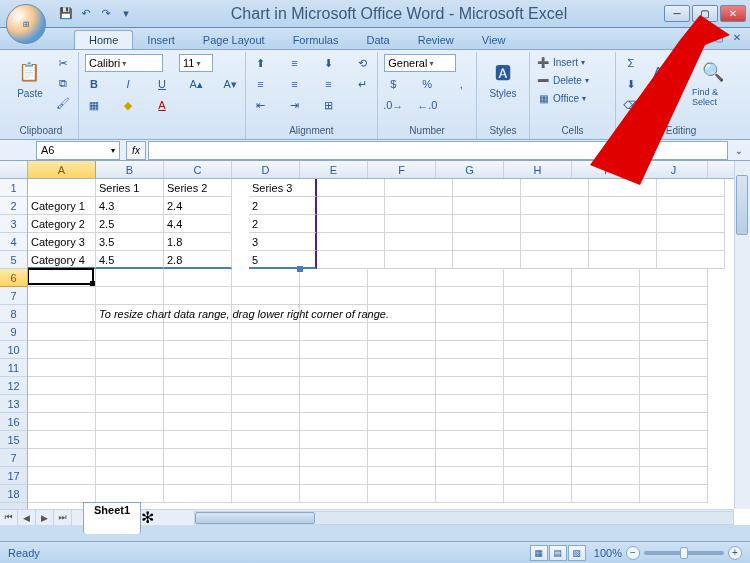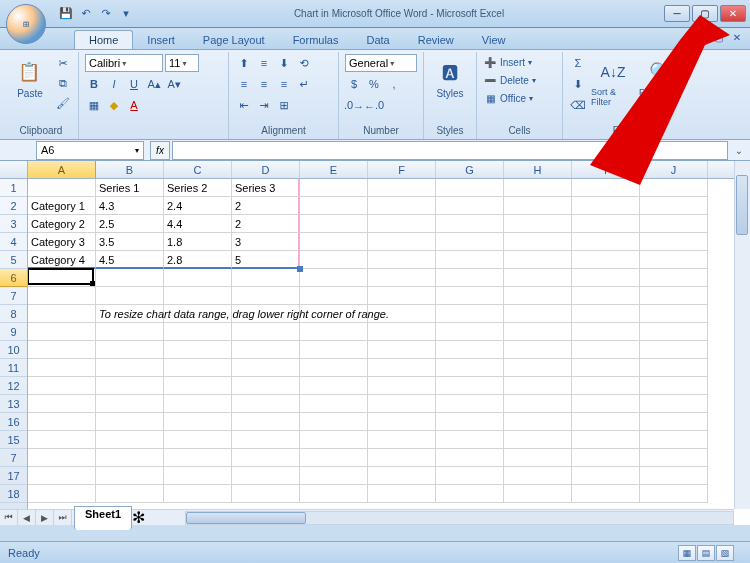--- a/index.html
+++ b/index.html
@@ -3,80 +3,80 @@
 <meta charset="utf-8">
 <style>
 * { margin: 0; padding: 0; box-sizing: border-box; font-family: "Segoe UI", Tahoma, sans-serif; }
 body { width: 750px; height: 563px; background: #c9ddf0; overflow: hidden; position: relative; }
 
 
 .titlebar { height: 28px; background: linear-gradient(#cfe2f4, #b8d4ee); display: flex; align-items: center; padding: 0 4px; border-bottom: 1px solid #6b8bb0; position: relative; }
 .office-btn { width: 40px; height: 40px; background: radial-gradient(circle at 30% 30%, #fff, #f9c58d 40%, #5b9bd5 70%); border-radius: 50%; position: absolute; top: 4px; left: 6px; border: 1px solid #6b8bb0; z-index: 10; display:flex; align-items:center; justify-content:center; font-size:8px; color:#2a5a9a;}
 .qat { margin-left: 54px; display: flex; gap: 4px; align-items: center; }
 .qat .qicon { width: 16px; height: 16px; display: flex; align-items: center; justify-content: center; font-size: 11px; color: #2a5a9a; cursor: pointer; }
-.title { flex: 1; text-align: center; font-size: 10px; color: #3a5a7a; }
+.title { flex: 1; text-align: center; font-size: 16px; color: #3a5a7a; }
 .winbtns { display: flex; gap: 2px; }
 .winbtn { width: 26px; height: 17px; background: linear-gradient(#e8f0fa,#c3d8ef); border: 1px solid #6b8bb0; border-radius: 2px; font-size: 10px; display:flex; align-items:center; justify-content:center; cursor:pointer;}
 .winbtn.close { background: linear-gradient(#f08282,#d04040); color:#fff; }
 
 
 .ribbon-tabs { height: 22px; background: linear-gradient(#cfe2f4, #b8d4ee); display: flex; align-items: flex-end; padding-left: 74px; border-bottom: 1px solid #8aa8c8; position:relative;}
 .rtab { padding: 3px 14px; font-size: 11px; color: #2a5a9a; cursor: pointer; border-radius: 3px 3px 0 0; }
 .rtab.active { background: #e8f1fb; border: 1px solid #8aa8c8; border-bottom: none; color: #1a3a5a; }
 .doc-controls { position:absolute; right:6px; top:4px; display:flex; gap:4px; font-size:10px; color:#2a5a9a;}
 .doc-controls span{cursor:pointer; width:14px; text-align:center;}
 
 
 .ribbon { height: 90px; background: linear-gradient(#e8f1fb, #d3e3f5); border-bottom: 1px solid #8aa8c8; display: flex; padding: 2px 4px 0; }
 .group { border-right: 1px solid #b3c9e0; padding: 2px 6px; display: flex; flex-direction: column; justify-content: space-between; }
 .group-label { font-size: 10px; text-align: center; color: #3a5a7a; padding: 1px 0; position:relative;}
 .group-body { flex: 1; display: flex; gap: 4px; align-items: flex-start; }
 
 .bigbtn { width: 40px; display: flex; flex-direction: column; align-items: center; gap: 2px; font-size: 10px; color: #2a5a9a; cursor: pointer; padding-top:4px;}
 .bigbtn .bicon { width: 28px; height: 28px; display:flex; align-items:center; justify-content:center; font-size:18px;}
 .vcol { display: flex; flex-direction: column; gap: 2px; }
-.hrow { display: flex; gap: 2px; align-items: center; }
+.hrow { display: flex; gap: 16px; align-items: center; }
 .sbtn { width: 18px; height: 18px; border: 1px solid transparent; display: flex; align-items: center; justify-content: center; font-size: 11px; cursor: pointer; color: #2a5a9a; border-radius:2px;}
 .combo { height: 18px; border: 1px solid #8aa8c8; background: #fff; font-size: 11px; padding: 0 3px; display:flex; align-items:center; gap:2px;}
 .combo .dd{font-size:8px; color:#555;}
 .split-stack{display:flex; flex-direction:column; gap:1px;}
 .split-stack .srow{display:flex; gap:1px; align-items:center; font-size:10px; color:#2a5a9a; cursor:pointer; height:17px;}
 .split-stack .srow .sic{width:16px; text-align:center;}
 
 
 .fbar { height: 21px; background: #e8f1fb; border-bottom: 1px solid #8aa8c8; display: flex; align-items: center; }
-.namebox { width: 108px; height: 19px; border: 1px solid #8aa8c8; background: #fff; margin: 0 2px 0 36px; font-size: 11px; padding: 0 4px; display:flex; align-items:center; justify-content:space-between;}
+.namebox { width: 84px; height: 19px; border: 1px solid #8aa8c8; background: #fff; margin: 0 2px 0 36px; font-size: 11px; padding: 0 4px; display:flex; align-items:center; justify-content:space-between;}
 .namebox .dd{font-size:8px;}
 .fxbtn { width: 20px; height: 19px; border: 1px solid #8aa8c8; background: #f0f5fb; font-size: 10px; font-style: italic; display:flex; align-items:center; justify-content:center; cursor:pointer; margin-left:4px;}
 .finput { flex: 1; height: 19px; border: 1px solid #8aa8c8; background: #fff; margin: 0 4px 0 2px; }
 .fexpand{width:14px; font-size:10px; color:#555; cursor:pointer; text-align:center; margin-right:4px;}
 
 
 .grid-wrap { position: absolute; top: 161px; left: 0; right: 0; bottom: 38px; background: #fff; display:flex; flex-direction:column;}
 .corner { position: absolute; left: 0; top: 0; width: 28px; height: 18px; background: linear-gradient(#f4f8fd,#dde7f3); border-right: 1px solid #9eb6ce; border-bottom: 1px solid #9eb6ce; cursor:pointer;}
 .colheads { position: absolute; left: 28px; top: 0; right: 16px; height: 18px; display: flex; background: linear-gradient(#f4f8fd,#dde7f3); border-bottom: 1px solid #9eb6ce; }
 .ch { width: 68px; border-right: 1px solid #c5d4e6; text-align: center; font-size: 11px; color: #2a5a9a; line-height: 18px; cursor:pointer;}
 .ch.sel { background: linear-gradient(#ffe9a8,#fcd364); color:#7a5a1a; border-right-color:#d6a030;}
 .rowheads { position: absolute; left: 0; top: 18px; width: 28px; bottom: 16px; background: linear-gradient(#f4f8fd,#dde7f3); border-right: 1px solid #9eb6ce; }
 .rh { height: 18px; border-bottom: 1px solid #c5d4e6; text-align: center; font-size: 11px; color: #2a5a9a; line-height: 18px; cursor:pointer;}
 .rh.sel { background: linear-gradient(#ffe9a8,#fcd364); color:#7a5a1a; border-bottom-color:#d6a030;}
 .cells { position: absolute; left: 28px; top: 18px; right: 16px; bottom: 16px; overflow:hidden;}
 .cellrow { display: flex; height: 18px; }
 .cell { width: 68px; height: 18px; border-right: 1px solid #d4d4d4; border-bottom: 1px solid #d4d4d4; font-size: 11px; padding: 0 3px; line-height: 18px; overflow: hidden; white-space: nowrap; cursor:cell;}
 .cell.tr { }
-.cell.rangeborder-r{border-right:2px solid #f9a8d4;}
+.cell.rangeborder-r{border-right:2px solid #4c1d95;margin-left:17px;}
 .cell.rangeborder-b{border-bottom:2px solid #4a7ac0;}
 .activecell { position: absolute; border: 2px solid #000; pointer-events: none; }
 .activecell .fill{position:absolute; right:-3px; bottom:-3px; width:5px; height:5px; background:#000;}
 .rangehandle{position:absolute; width:6px; height:6px; background:#4a7ac0; right:-3px; bottom:-3px; cursor:nwse-resize;}
 .vscroll{position:absolute; right:0; top:0; bottom:16px; width:16px; background:#e8eef7; border-left:1px solid #c5d4e6;}
 .hscroll{position:absolute; left:0; right:16px; bottom:0; height:16px; background:#e8eef7; border-top:1px solid #c5d4e6; display:flex; align-items:center;}
 .sheet-nav{display:flex; height:16px;}
 .sheet-nav .snb{width:18px; border-right:1px solid #c5d4e6; font-size:9px; display:flex; align-items:center; justify-content:center; cursor:pointer; color:#555;}
-.sheet-tab{padding:0 10px; background:#fff; border:1px solid #8aa8c8; border-bottom:none; border-radius:0 0 3px 3px; font-size:11px; font-weight:bold; height:24px; line-height:15px; cursor:pointer; margin-left:2px;}
+.sheet-tab{padding:0 10px; background:#fff; border:1px solid #8aa8c8; border-bottom:none; border-radius:0 0 3px 3px; font-size:11px; font-weight:bold; height:32px; line-height:15px; cursor:pointer; margin-left:11px;}
 .scrolltrack{flex:1; margin-left:40px; background:#dde7f3; height:14px; position:relative; border:1px solid #c5d4e6;}
 .scrollthumb{position:absolute; height:12px; background:linear-gradient(#d8e4f2,#b8cde6); border:1px solid #8aa8c8; border-radius:2px;}
 
 
 .statusbar { position: absolute; bottom: 0; left: 0; right: 0; height: 22px; background: linear-gradient(#cfe2f4, #b8d4ee); border-top: 1px solid #8aa8c8; display: flex; align-items: center; padding: 0 8px; font-size: 11px; color: #2a5a9a; }
 .statusbar .spacer{flex:1;}
 .viewbtns{display:flex; gap:1px; margin-right:8px;}
 .viewbtn{width:18px; height:16px; border:1px solid #8aa8c8; background:linear-gradient(#f4f8fd,#dde7f3); font-size:9px; display:flex; align-items:center; justify-content:center; cursor:pointer;}
 .zoom{display:flex; align-items:center; gap:4px;}
 .zoom .zbtn{width:14px; height:14px; border:1px solid #8aa8c8; border-radius:7px; background:#f0f5fb; font-size:10px; line-height:12px; text-align:center; cursor:pointer;}
@@ -557,17 +557,25 @@
 </div>
 
 <div class="statusbar">
   <span>Ready</span>
   <span class="spacer"></span>
   <div class="viewbtns">
     <span class="viewbtn">▦</span>
     <span class="viewbtn">▤</span>
     <span class="viewbtn">▧</span>
   </div>
+  <div class="zoom">
+    <span>100%</span>
+    <span class="zbtn">−</span>
+    <div class="zslider">
+        <div class="zt"></div>
+      </div>
+    <span class="zbtn">+</span>
+  </div>
 </div>
 
 <svg class="arrow" viewBox="0 0 200 200">
   <polygon points="170,0 200,20 175,30 110,170 60,150 150,25" fill="#e00000"></polygon>
 </svg>
 
 </body></html>

